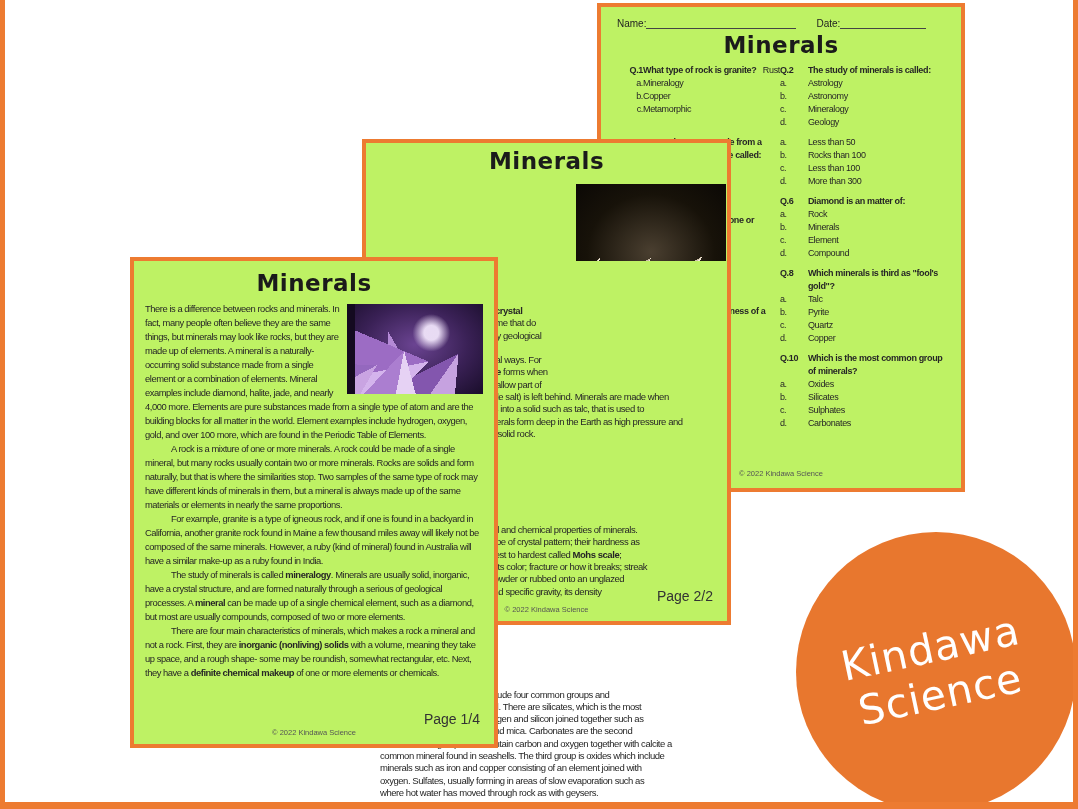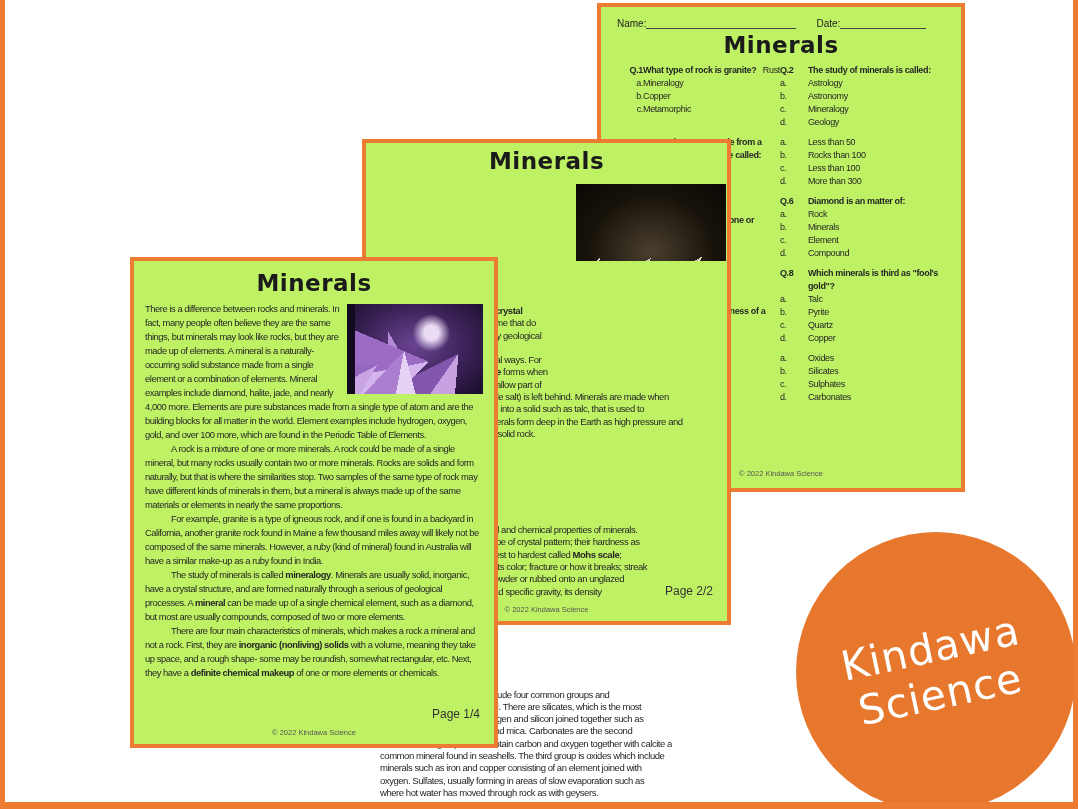--- a/index.html
+++ b/index.html
@@ -19,21 +19,21 @@
   #page1{left:130px;top:257px;width:368px;height:491px;z-index:3;}
 
   .doc-title{text-align:center;font-family:"DejaVu Sans",sans-serif;font-weight:800;
              font-size:23px;letter-spacing:0.5px;color:#1b1b1b;line-height:26px;}
   #page1 .doc-title{margin-top:9px;}
   #page2 .doc-title{margin-top:5px;}
   #page3 .doc-title{margin-top:3px;}
 
   .page-footer{position:absolute;left:0;right:0;bottom:7px;text-align:center;
                font-size:7.5px;color:#555;}
-  .page-num{position:absolute;right:14px;bottom:16px;font-size:12px;color:#333;}
+  .page-num{position:absolute;right:14px;bottom:10px;font-size:14px;color:#333;}
 
   
   .p1-body{margin:6px 11px 0;font-size:9.4px;line-height:14px;letter-spacing:-0.45px;}
   .p1-body p{margin:0;text-indent:26px;}
   .p1-body p:first-of-type{text-indent:0;}
   .photo{border:0;}
   .photo-amethyst{
     float:right;width:136px;height:90px;margin:2px 0 4px 7px;
     background:
       linear-gradient(90deg,#140a20 0 6%,rgba(0,0,0,0) 6%),
@@ -387,20 +387,28 @@
                 </div>
 
                 <div class="opt">
                   <span class="opt-label">d.</span>
                 <span>Copper</span>
                 </div>
               </div>
           </div>
 
           <div class="q">
+            <div class="q-row">
+              <div class="q-num">Q.10</div>
+              <div class="q-lines">
+
+              <div class="q-line"><span style="font-weight: bold;">Which is the most common group</span></div>
+                <div class="q-line"><span style="font-weight: bold;">of minerals?</span></div>
+              </div>
+            </div>
             <div>
 
                 <div class="opt">
                   <span class="opt-label">a.</span>
                 <span>Oxides</span>
                 </div>
 
                 <div class="opt">
                   <span class="opt-label">b.</span>
                 <span>Silicates</span>

